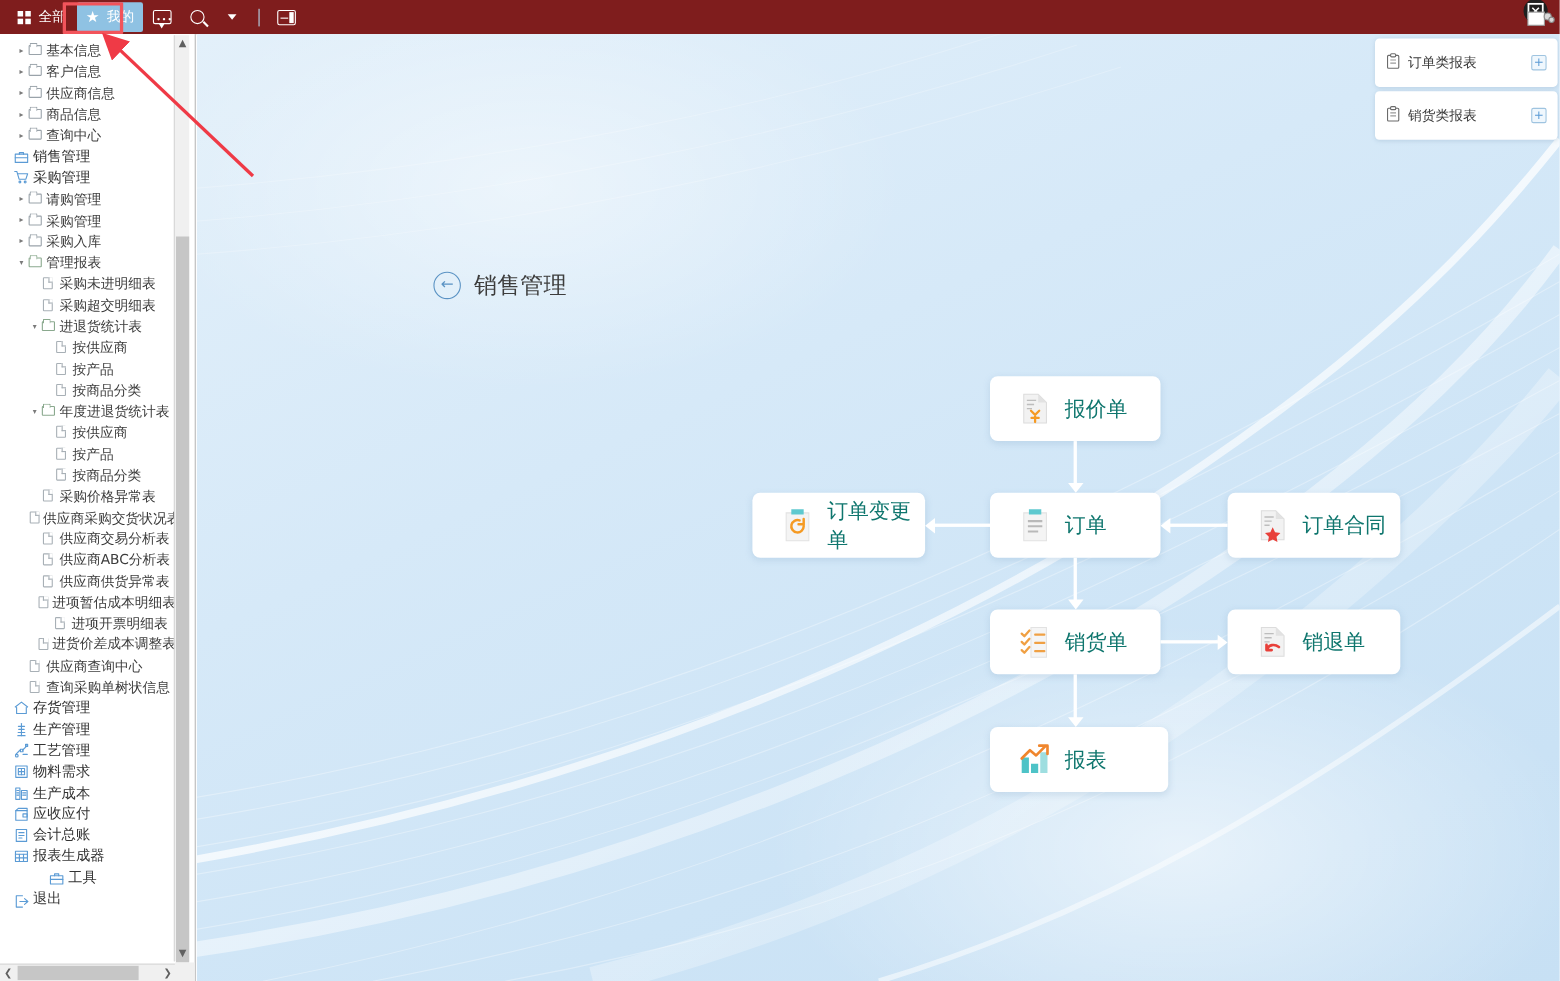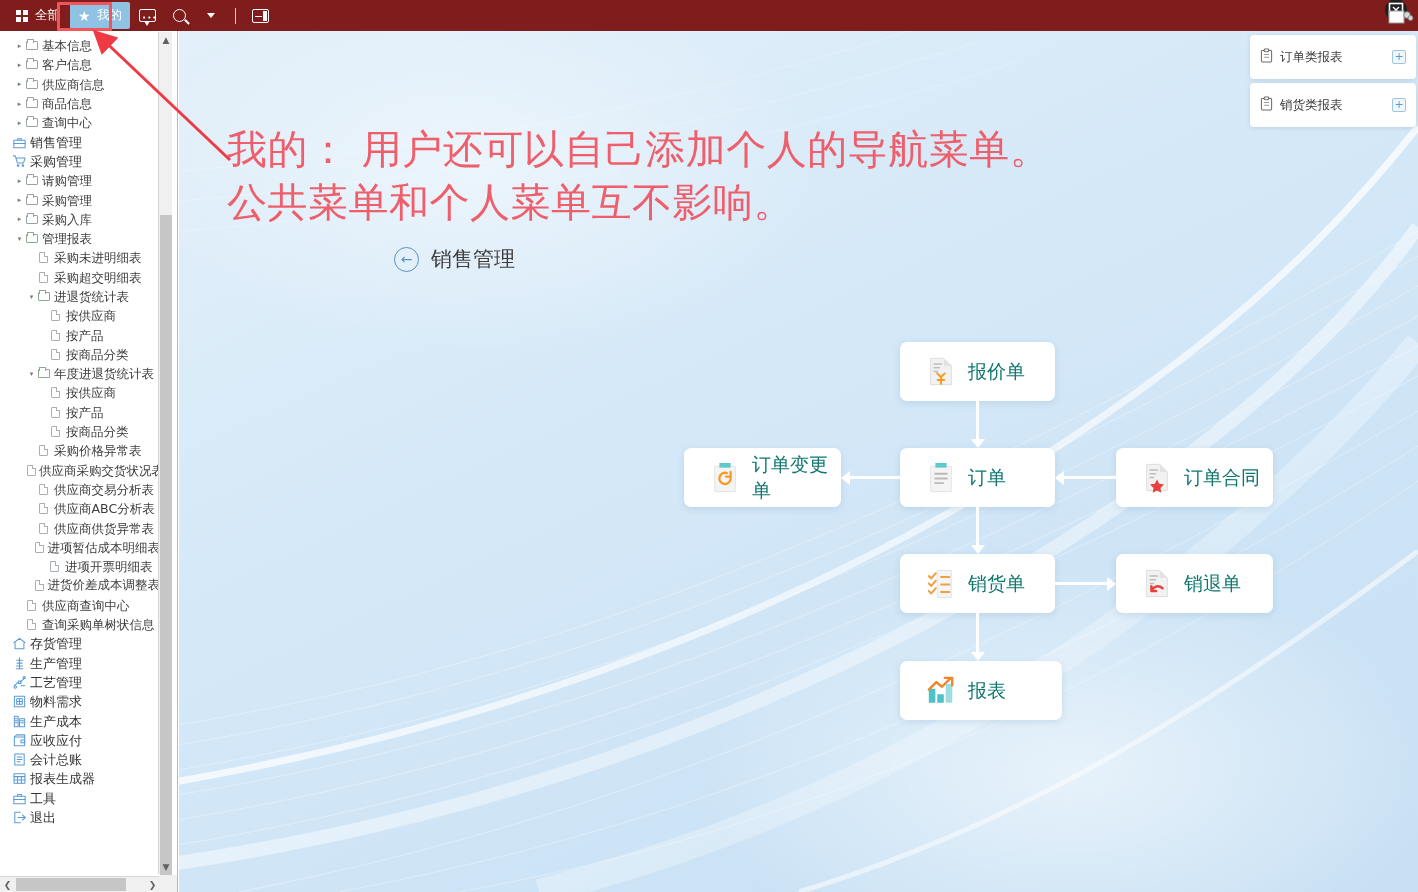--- a/index.html
+++ b/index.html
@@ -507,32 +507,32 @@
           <svg width="15" height="15" viewBox="0 0 16 16" class="blue-svg" fill="none" stroke="#5b9bd5" stroke-width="1.1">
             <path d="M2.2 3h11.6v10H2.2z" stroke-linecap="round" stroke-linejoin="round"></path>
             <path d="M2.2 6h11.6" stroke-linecap="round" stroke-linejoin="round"></path>
             <path d="M2.2 9.5h11.6" stroke-linecap="round" stroke-linejoin="round"></path>
             <path d="M6 6v7" stroke-linecap="round" stroke-linejoin="round"></path>
             <path d="M10 6v7" stroke-linecap="round" stroke-linejoin="round"></path>
           </svg>
         </span>
         <span class="lbl">报表生成器</span>
       </div>
-      <div class="node topnode" style="padding-left: 3px;">
+      <div class="node topnode" style="padding-left: 3px; margin-left: 32px;">
         <span class="twisty"></span>
         <span class="nicon">
           <svg width="15" height="15" viewBox="0 0 16 16" class="blue-svg" fill="none" stroke="#5b9bd5" stroke-width="1.1">
             <path d="M2 5.5h12v8H2z" stroke-linecap="round" stroke-linejoin="round"></path>
             <path d="M6 5.5V3.7h4v1.8" stroke-linecap="round" stroke-linejoin="round"></path>
             <path d="M2 9h12" stroke-linecap="round" stroke-linejoin="round"></path>
           </svg>
         </span>
         <span class="lbl">工具</span>
       </div>
-      <div class="node topnode" style="padding-left: 3px;">
+      <div class="node topnode" style="padding-left: 3px; align-items: flex-end;">
         <span class="twisty"></span>
         <span class="nicon">
           <svg width="15" height="15" viewBox="0 0 16 16" class="blue-svg" fill="none" stroke="#5b9bd5" stroke-width="1.1">
             <path d="M9 2.5H3v11h6" stroke-linecap="round" stroke-linejoin="round"></path>
             <path d="M11 5.2l3.2 2.8L11 10.8" stroke-linecap="round" stroke-linejoin="round"></path>
             <path d="M6.5 8h7.5" stroke-linecap="round" stroke-linejoin="round"></path>
           </svg>
         </span>
         <span class="lbl">退出</span>
       </div>
@@ -582,22 +582,20 @@
       <path d="M 160 861 C 480 800 800 690 1239 415"></path>
       <path d="M 280 861 C 560 810 860 710 1239 450"></path>
     </g>
     <g opacity=".22" stroke="#ffffff" stroke-width="1" fill="none">
       <path d="M 0 140 C 260 120 520 70 760 -10"></path>
       <path d="M 0 170 C 260 150 540 95 800 10"></path>
       <path d="M 0 200 C 280 180 560 120 840 30"></path>
     </g>
   </svg>
 
-  <div id="annot-text">我的： 用户还可以自己添加个人的导航菜单。
-公共菜单和个人菜单互不影响。</div>
 
   <div id="crumb">
     <div class="back-circle">←</div>
     <div class="ttl">销售管理</div>
   </div>
 
   <div id="flow">
       <div class="card" style="left: 721px; top: 311px; width: 155px;">
         <span class="ci"><svg viewBox="0 0 32 34" width="30" height="33">
             <path d="M5 3h14l8 8v20H5z" fill="#f2f2f2" stroke="#dcdcdc"></path>

